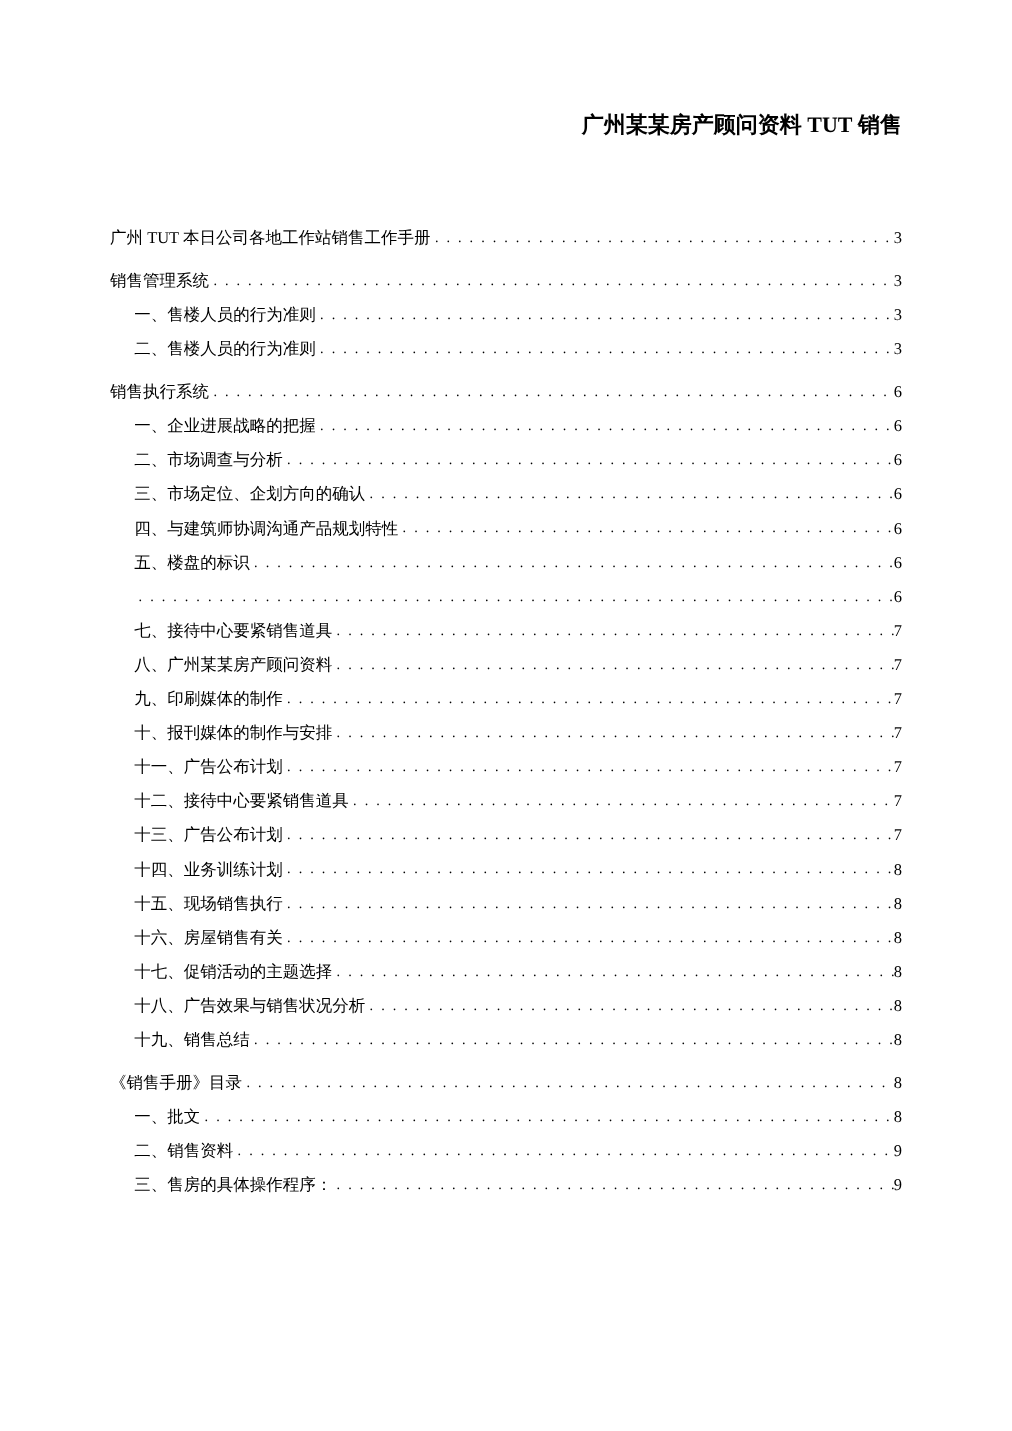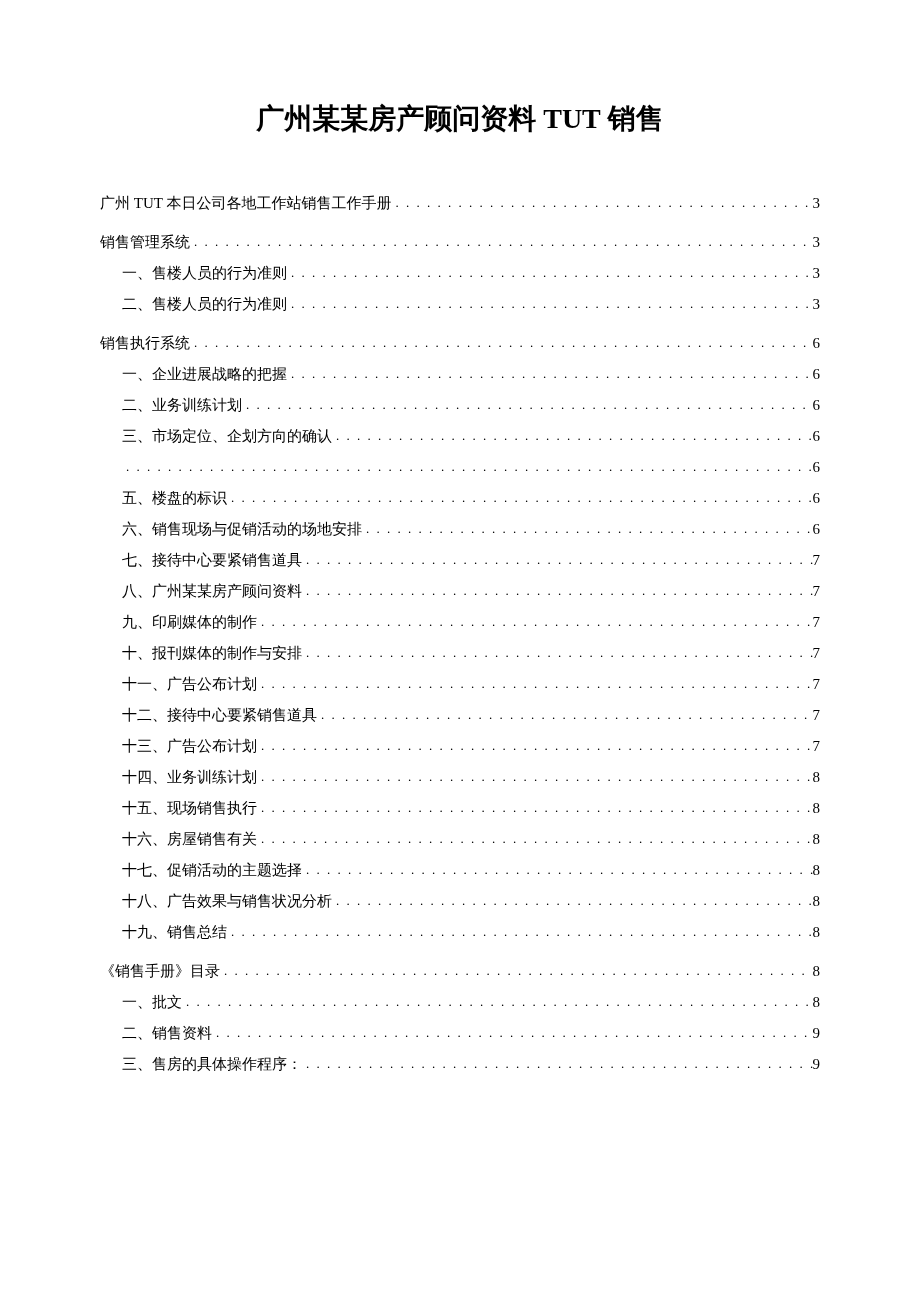--- a/index.html
+++ b/index.html
@@ -9,24 +9,24 @@
     }
     body {
       background: #ffffff;
       font-family: "SimSun", "宋体", serif;
       width: 920px;
       height: 1301px;
       padding: 100px 100px 80px 100px;
       color: #000000;
     }
     .title {
-      text-align: center;
-      font-size: 28px;
+      text-align: right;
+      font-size: 20px;
       font-weight: bold;
-      margin-bottom: 55px;
+      margin-bottom: 80px;
       font-family: "SimSun", "宋体", serif;
     }
     .title .bold-part {
       font-family: "Times New Roman", serif;
       font-weight: bold;
     }
     .toc {
       font-size: 15px;
       line-height: 1.4;
     }
@@ -101,40 +101,40 @@
       <span class="toc-label">销售执行系统</span>
       <span class="toc-dots"></span>
       <span class="toc-page">6</span>
     </div>
     <div class="toc-entry level-1">
       <span class="toc-label">一、企业进展战略的把握</span>
       <span class="toc-dots"></span>
       <span class="toc-page">6</span>
     </div>
     <div class="toc-entry level-1">
-      <span class="toc-label">二、业务训练计划</span>
+      <span class="toc-label">二、市场调查与分析</span>
       <span class="toc-dots"></span>
       <span class="toc-page">6</span>
     </div>
     <div class="toc-entry level-1">
       <span class="toc-label">三、市场定位、企划方向的确认</span>
       <span class="toc-dots"></span>
       <span class="toc-page">6</span>
     </div>
     <div class="toc-entry level-1">
+      <span class="toc-label">四、与建筑师协调沟通产品规划特性</span>
       <span class="toc-dots"></span>
       <span class="toc-page">6</span>
     </div>
     <div class="toc-entry level-1">
       <span class="toc-label">五、楼盘的标识</span>
       <span class="toc-dots"></span>
       <span class="toc-page">6</span>
     </div>
     <div class="toc-entry level-1">
-      <span class="toc-label">六、销售现场与促销活动的场地安排</span>
       <span class="toc-dots"></span>
       <span class="toc-page">6</span>
     </div>
     <div class="toc-entry level-1">
       <span class="toc-label">七、接待中心要紧销售道具</span>
       <span class="toc-dots"></span>
       <span class="toc-page">7</span>
     </div>
     <div class="toc-entry level-1">
       <span class="toc-label">八、广州某某房产顾问资料</span>

